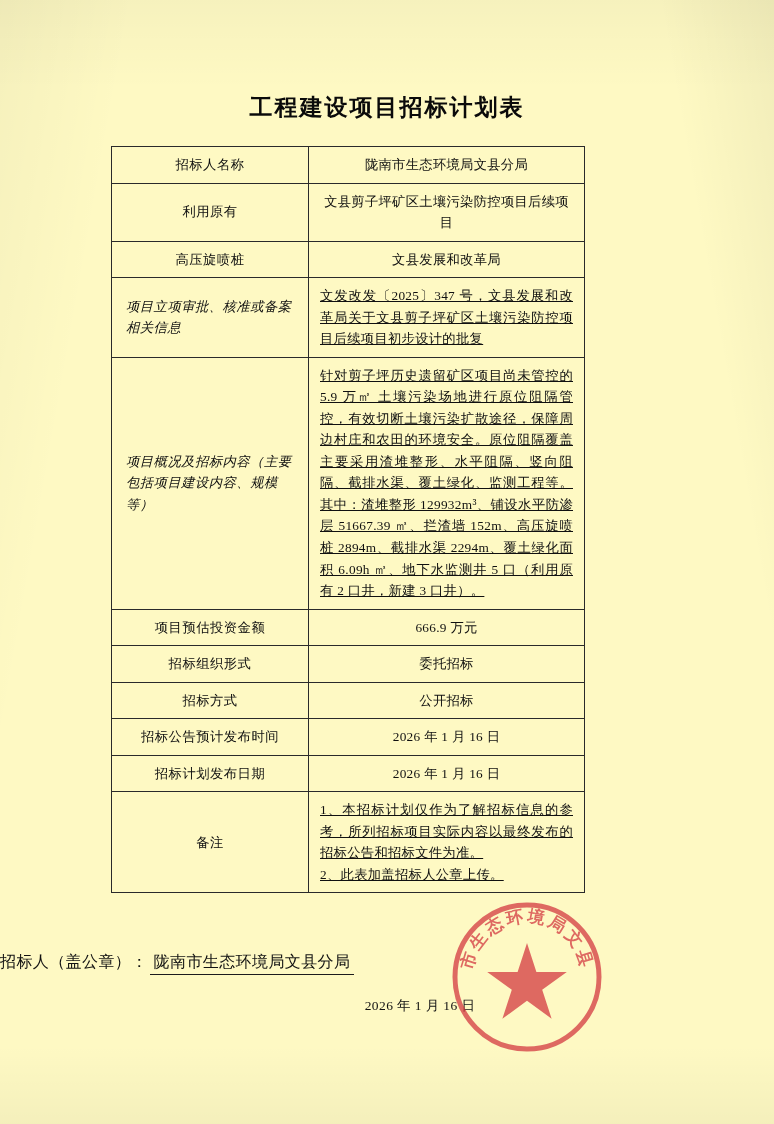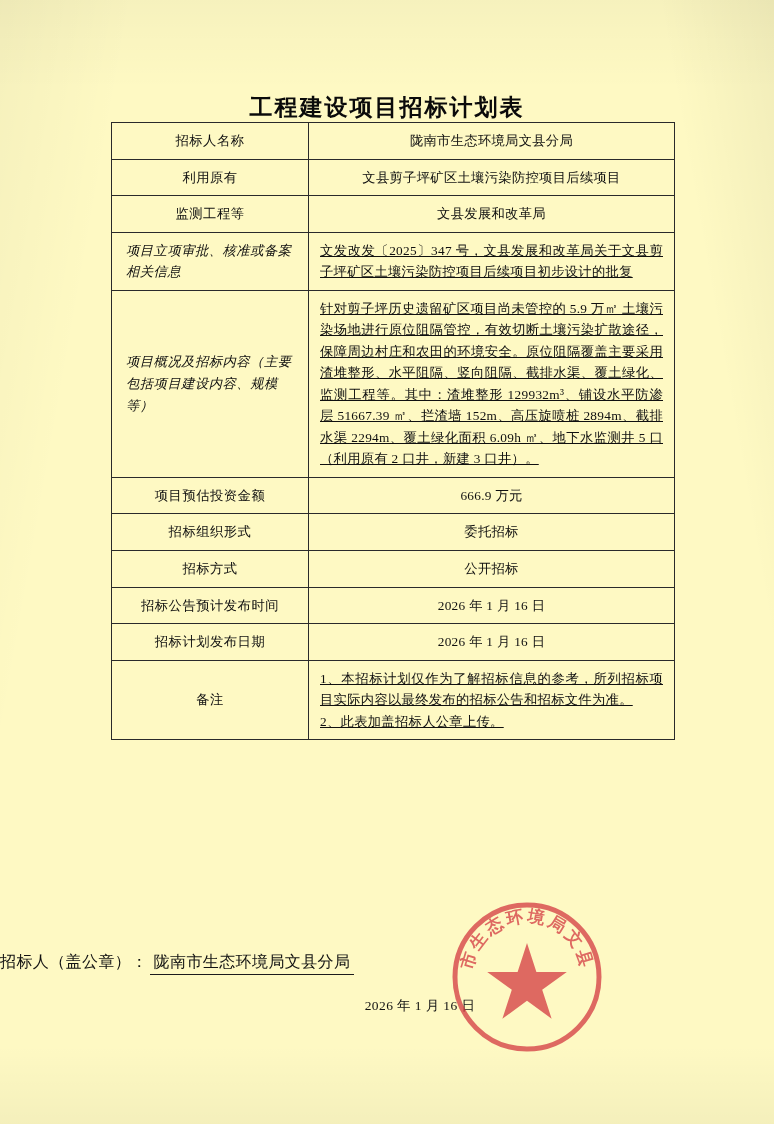--- a/index.html
+++ b/index.html
@@ -38,23 +38,23 @@
     width: 100%;
     text-align: center;
     font-family: "Liberation Sans", "DejaVu Sans", sans-serif;
     font-weight: bold;
     font-size: 23px;
     letter-spacing: 2px;
     color: #0a0a0a;
   }
   table.main {
     position: absolute;
-    top: 122px;
+    top: 146px;
     left: 111px;
-    width: 564px;
+    width: 474px;
     border-collapse: collapse;
     table-layout: fixed;
   }
   table.main td {
     border: 1px solid #2a2a2a;
     padding: 7px 9px;
     font-size: 13.3px;
     line-height: 1.62;
     vertical-align: middle;
     color: #101010;
@@ -133,21 +133,21 @@
     <tbody>
       <tr>
         <td class="label">招标人名称</td>
         <td class="value">陇南市生态环境局文县分局</td>
       </tr>
       <tr>
         <td class="label">利用原有</td>
         <td class="value">文县剪子坪矿区土壤污染防控项目后续项目</td>
       </tr>
       <tr>
-        <td class="label">监测工程等</td>
+        <td class="label">高压旋喷桩</td>
         <td class="value">文县发展和改革局</td>
       </tr>
       <tr>
         <td class="label multi">项目立项审批、核准或备案相关信息</td>
         <td class="value left">文发改发〔2025〕347 号，文县发展和改革局关于文县剪子坪矿区土壤污染防控项目后续项目初步设计的批复</td>
       </tr>
       <tr>
         <td class="label multi">项目概况及招标内容（主要包括项目建设内容、规模等）</td>
         <td class="value left">针对剪子坪历史遗留矿区项目尚未管控的 5.9 万㎡ 土壤污染场地进行原位阻隔管控，有效切断土壤污染扩散途径，保障周边村庄和农田的环境安全。原位阻隔覆盖主要采用渣堆整形、水平阻隔、竖向阻隔、截排水渠、覆土绿化、监测工程等。其中：渣堆整形 129932m³、铺设水平防渗层 51667.39 ㎡、拦渣墙 152m、高压旋喷桩 2894m、截排水渠 2294m、覆土绿化面积 6.09h ㎡、地下水监测井 5 口（利用原有 2 口井，新建 3 口井）。</td>
       </tr>

